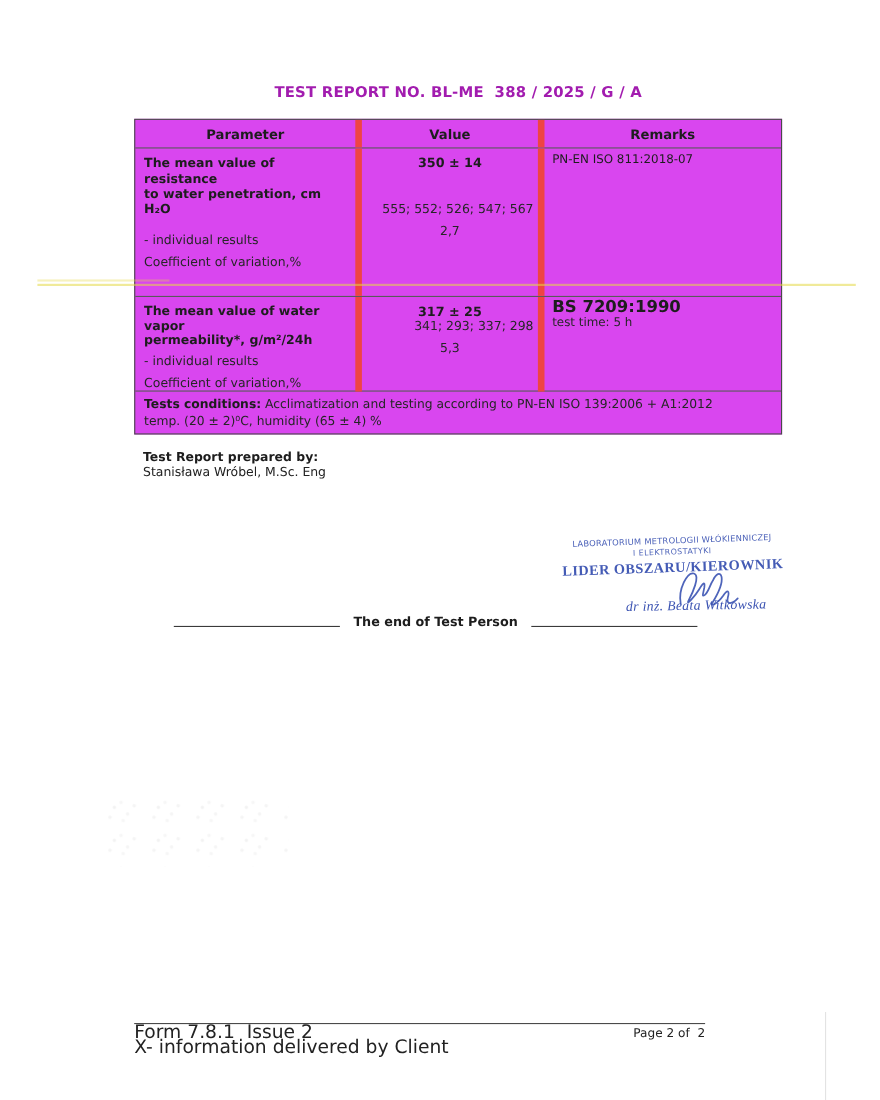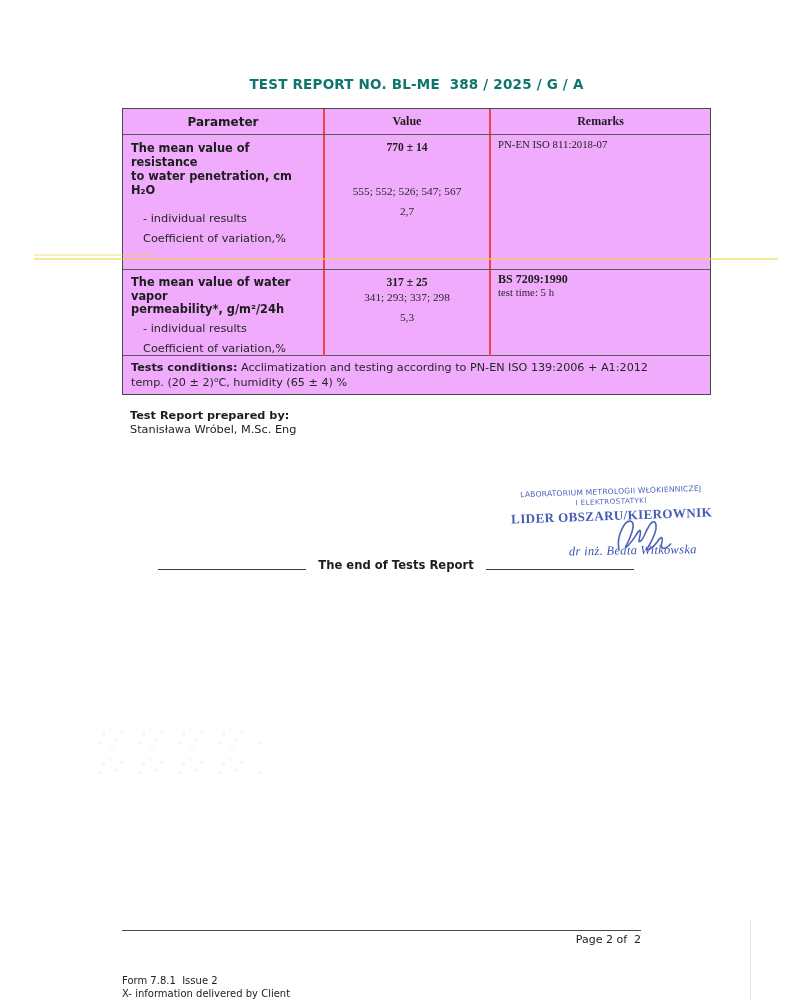--- a/index.html
+++ b/index.html
@@ -6,55 +6,55 @@
   body{
     width:800px;height:1000px;background:#ffffff;position:relative;overflow:hidden;
     font-family:"DejaVu Sans","Liberation Sans",sans-serif;color:#222;
     -webkit-font-smoothing:antialiased;
   }
   .page{position:absolute;inset:0;}
 
   
   .title{
     position:absolute;left:122px;top:76px;width:589px;text-align:center;
-    font-size:13.5px;font-weight:bold;letter-spacing:.2px;color:#0f766e;white-space:pre;
+    font-size:13.5px;font-weight:bold;letter-spacing:.2px;color:#a21caf;white-space:pre;
   }
 
   
   .rtable{
     position:absolute;left:122px;top:108px;width:589px;
-    border:1.5px solid #4a4a4a;box-sizing:border-box;background:#f0abfc;
+    border:1.5px solid #4a4a4a;box-sizing:border-box;background:#d946ef;
     font-size:11.3px;color:#262626;
   }
   .trow{display:grid;grid-template-columns:200px 166px 1fr;box-sizing:border-box;}
   .trow + .trow{border-top:1px solid #5a5a5a;}
   .cell{box-sizing:border-box;}
-  .cell + .cell{border-left:2px solid #ef4444;font-family:Liberation Serif, serif;}
+  .cell + .cell{border-left:6px solid #ef4444;}
   .thead{height:25px;}
   .thead .cell{
     display:flex;align-items:center;justify-content:center;
     font-weight:bold;font-size:12px;color:#1d1d1d;
   }
   .row1{height:135px;}
   .row2{height:86px;}
   .pcell{padding:6px 6px 0 8px;}
   .ptitle{font-weight:bold;font-size:11.4px;line-height:14px;white-space:pre-line;color:#1d1d1d;}
   .row1 .ptitle{margin-bottom:15px;}
   .row2 .ptitle{margin-bottom:5px;line-height:13.5px;}
-  .pline{line-height:14px;margin-left:12px;}
+  .pline{line-height:14px;}
   .pline.first{margin-bottom:6px;}
   .vcell{padding:6px 4px 0 4px;text-align:center;}
   .vmean{font-weight:bold;font-size:11.6px;line-height:14px;color:#1d1d1d;}
   .row1 .vmean{margin-bottom:29px;}
   .row2 .vmean{}
   .vline{line-height:14px;}
-  .vline.first{margin-bottom:6px;}
+  .vline.first{margin-bottom:6px;text-align:right;}
   .rcell{padding:3px 4px 0 7px;font-size:10.8px;line-height:13.2px;}
   .rstd{color:#1d1d1d;}
-  .rstd.bold{font-weight:bold;font-size:12px;}
+  .rstd.bold{font-weight:bold;font-size:15px;}
   .rbody{white-space:pre-line;}
   .condrow{display:block;min-height:39px;}
   .condcell{padding:5px 8px 4px 8px;font-size:11.2px;line-height:14.5px;white-space:pre-line;}
   .condcell b{color:#1d1d1d;}
 
   
   .prepared{position:absolute;left:130px;top:409px;font-size:11.3px;line-height:14px;}
   .prepared .lbl{font-weight:bold;color:#1d1d1d;}
 
   
@@ -83,21 +83,21 @@
     position:absolute;left:158px;top:558px;width:476px;
     display:flex;align-items:flex-end;justify-content:center;gap:10px;
     font-size:11.6px;font-weight:bold;color:#1d1d1d;
   }
   .endline .rule{height:0;border-bottom:1.4px solid #3a3a3a;flex:1;margin-bottom:2px;}
   .endline .txt{white-space:nowrap;padding:0 2px;}
 
   
   .footer{position:absolute;left:122px;top:930px;width:519px;border-top:1.4px solid #4a4a4a;padding-top:2px;}
   .footer .frow{display:flex;justify-content:space-between;align-items:flex-start;}
-  .footer .left{font-size:10px;line-height:13px;margin-top:41px;}
+  .footer .left{font-size:17px;line-height:13px;}
   .footer .pg{font-size:11px;white-space:pre;}
 
   
   .hl-line{
     position:absolute;left:34px;top:258px;width:744px;height:2px;
     background:rgba(228,216,70,.55);pointer-events:none;z-index:5;
   }
   .hl-line2{
     position:absolute;left:34px;top:254px;width:120px;height:1.5px;
     background:rgba(228,216,70,.35);pointer-events:none;z-index:5;
@@ -133,21 +133,21 @@
     </div>
 
     <div class="trow row1">
       <div class="cell pcell">
         <div class="ptitle">The mean value of resistance
 to water penetration, cm H₂O</div>
         <div class="pline first">- individual results</div>
         <div class="pline">Coefficient of variation,%</div>
       </div>
       <div class="cell vcell">
-        <div class="vmean">770 ± 14</div>
+        <div class="vmean">350 ± 14</div>
         <div class="vline first">555; 552; 526; 547; 567</div>
         <div class="vline">2,7</div>
       </div>
       <div class="cell rcell">
         <div class="rstd">PN-EN ISO 811:2018-07</div>
       </div>
     </div>
 
     <div class="trow row2">
       <div class="cell pcell">
@@ -184,21 +184,21 @@
     <div class="s2">I ELEKTROSTATYKI</div>
     <div class="s3">LIDER OBSZARU/KIEROWNIK</div>
     <svg class="sig" width="62" height="38" viewBox="0 0 62 38">
       <path d="M5,33 C3,20 12,4 18,6 C24,8 16,24 12,31 C10,35 18,27 22,21 C26,15 28,13 27,19 C26,24 24,28 27,26 C31,23 32,17 35,13 C38,7 42,5 43,10 C44,17 38,27 34,33 C31,37 38,35 44,27 C48,21 50,23 48,29 C46,36 52,35 57,30" fill="none" stroke="#3b53b2" stroke-width="1.6" stroke-linecap="round" opacity="0.9"></path>
     </svg>
     <div class="signer">dr inż. Beata Witkowska</div>
   </div>
 
   <div class="endline">
     <div class="rule"></div>
-    <div class="txt">The end of Tests Report</div>
+    <div class="txt">The end of Test Person</div>
     <div class="rule"></div>
   </div>
 
   <div class="footer">
     <div class="frow">
       <div class="left">
         <div style="white-space:pre;">Form 7.8.1  Issue 2</div>
         <div>X- information delivered by Client</div>
       </div>
       <div class="pg">Page 2 of  2</div>

